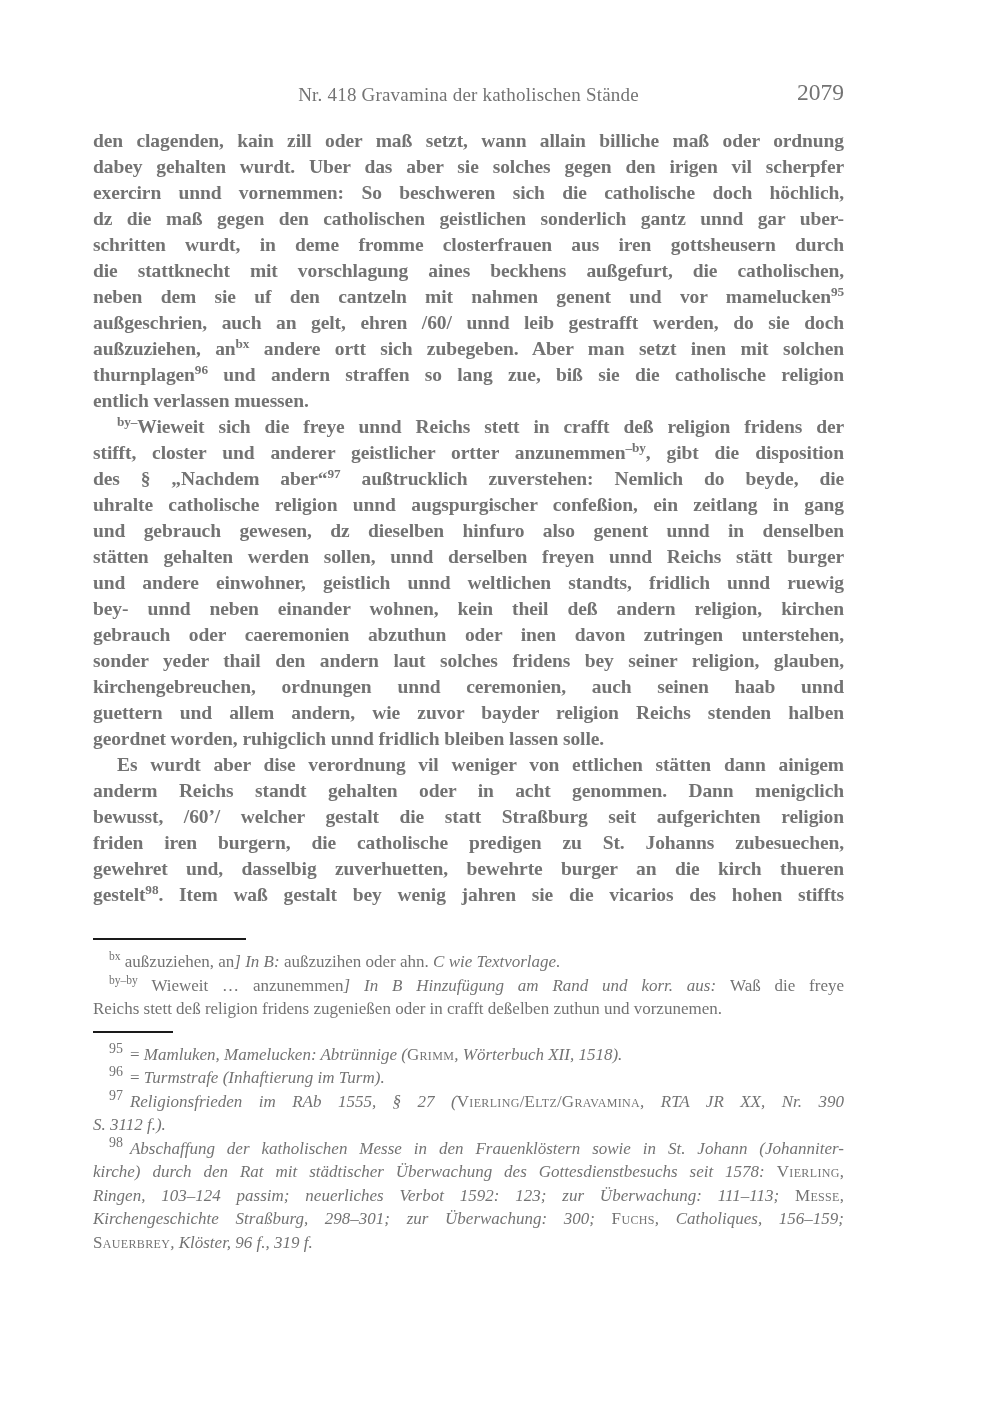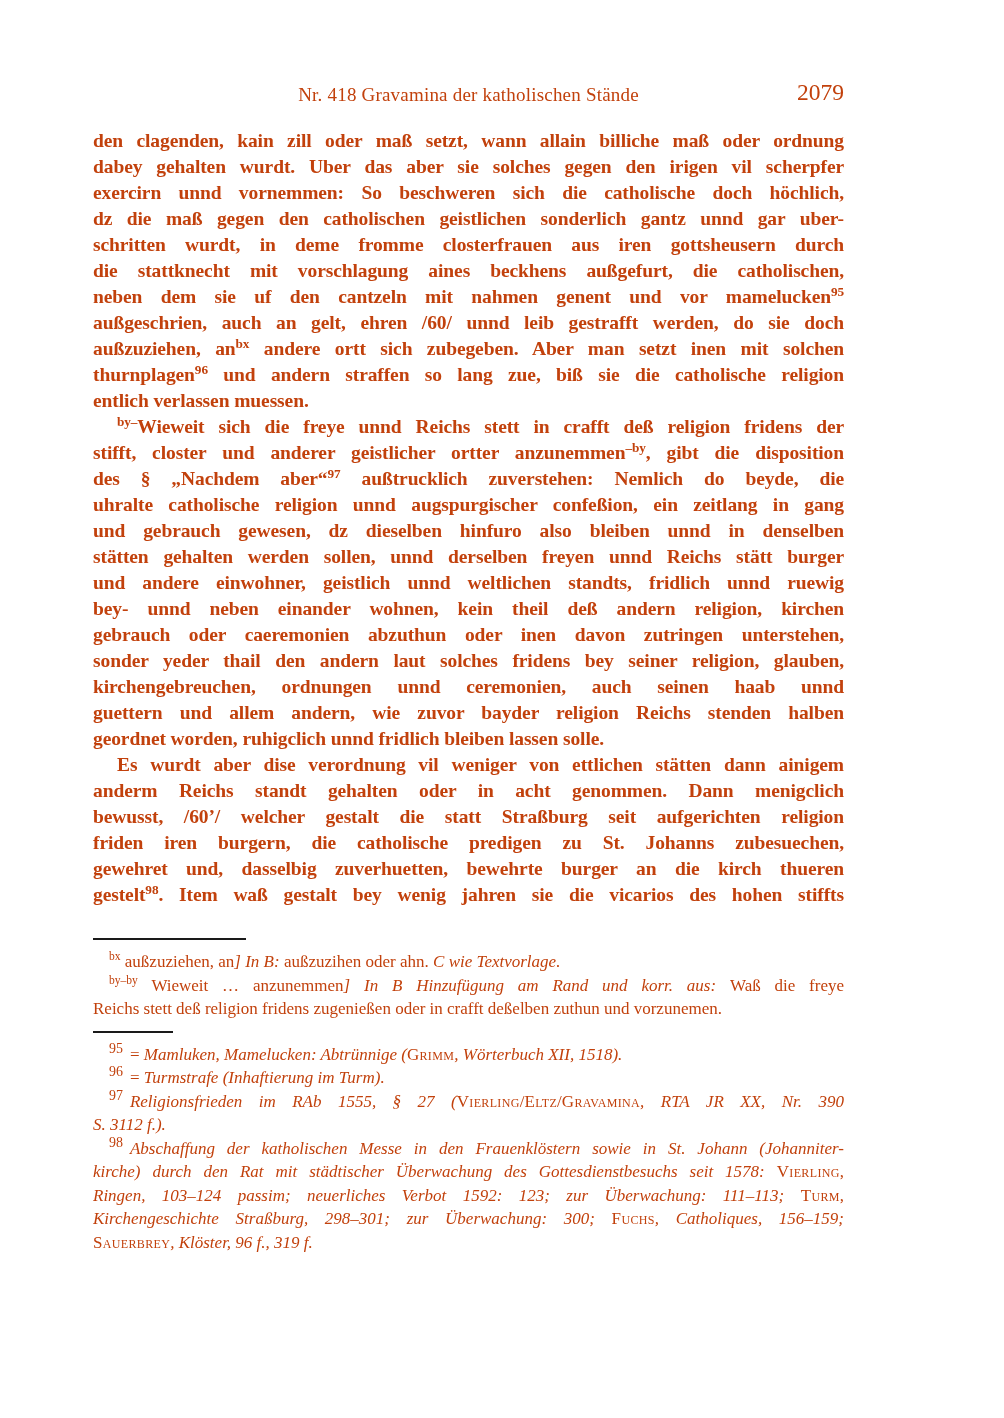--- a/index.html
+++ b/index.html
@@ -2,21 +2,21 @@
 <html lang="de"><head>
 <meta charset="utf-8">
 <style>
   * { margin: 0; padding: 0; box-sizing: border-box; }
   html, body { background: #ffffff; }
   .page {
     position: relative;
     width: 1004px;
     height: 1418px;
     background: #ffffff;
-    color: #c2410c;
+    color: #737373;
     font-family: "Liberation Serif", "DejaVu Serif", serif;
     overflow: hidden;
   }
   .content {
     position: absolute;
     left: 93px;
     top: 84px;
     width: 751px;
   }
   
@@ -101,21 +101,21 @@
           <div class="line j"><span class="s-r">außgeschrien, auch an gelt, ehren /60/ unnd leib gestrafft werden, do sie doch</span></div>
           <div class="line j"><span class="s-r">außzuziehen, an</span><span class="s-sup">bx</span><span class="s-r"> andere ortt sich zubegeben. Aber man setzt inen mit solchen</span></div>
           <div class="line j"><span class="s-r">thurnplagen</span><span class="s-sup">96</span><span class="s-r"> und andern straffen so lang zue, biß sie die catholische religion</span></div>
           <div class="line"><span class="s-r">entlich verlassen muessen.</span></div>
         </div>
         <div class="para">
           <div class="line j ind"><span class="s-sup">by–</span><span class="s-r">Wieweit sich die freye unnd Reichs stett in crafft deß religion fridens der</span></div>
           <div class="line j"><span class="s-r">stifft, closter und anderer geistlicher ortter anzunemmen</span><span class="s-sup">–by</span><span class="s-r">, gibt die disposition</span></div>
           <div class="line j"><span class="s-r">des § „Nachdem aber“</span><span class="s-sup">97</span><span class="s-r"> außtrucklich zuverstehen: Nemlich do beyde, die</span></div>
           <div class="line j"><span class="s-r">uhralte catholische religion unnd augspurgischer confeßion, ein zeitlang in gang</span></div>
-          <div class="line j"><span class="s-r">und gebrauch gewesen, dz dieselben hinfuro also bleiben unnd in denselben</span></div>
+          <div class="line j"><span class="s-r">und gebrauch gewesen, dz dieselben hinfuro also genent unnd in denselben</span></div>
           <div class="line j"><span class="s-r">stätten gehalten werden sollen, unnd derselben freyen unnd Reichs stätt burger</span></div>
           <div class="line j"><span class="s-r">und andere einwohner, geistlich unnd weltlichen standts, fridlich unnd ruewig</span></div>
           <div class="line j"><span class="s-r">bey- unnd neben einander wohnen, kein theil deß andern religion, kirchen</span></div>
           <div class="line j"><span class="s-r">gebrauch oder caeremonien abzuthun oder inen davon zutringen unterstehen,</span></div>
           <div class="line j"><span class="s-r">sonder yeder thail den andern laut solches fridens bey seiner religion, glauben,</span></div>
           <div class="line j"><span class="s-r">kirchengebreuchen, ordnungen unnd ceremonien, auch seinen haab unnd</span></div>
           <div class="line j"><span class="s-r">guettern und allem andern, wie zuvor bayder religion Reichs stenden halben</span></div>
           <div class="line"><span class="s-r">geordnet worden, ruhigclich unnd fridlich bleiben lassen solle.</span></div>
         </div>
         <div class="para">
@@ -149,20 +149,20 @@
         <div class="para">
           <div class="line ind"><span class="s-num">96</span><span class="s-r">= </span><span class="s-i">Turmstrafe (Inhaftierung im Turm).</span></div>
         </div>
         <div class="para">
           <div class="line j ind"><span class="s-num">97</span><span class="s-i">Religionsfrieden im RAb 1555, § 27 (</span><span class="s-sc">Vierling</span><span class="s-r">/</span><span class="s-sc">Eltz</span><span class="s-r">/</span><span class="s-sc">Gravamina</span><span class="s-i">, RTA JR XX, Nr. 390</span></div>
           <div class="line"><span class="s-i">S. 3112 f.).</span></div>
         </div>
         <div class="para">
           <div class="line j ind"><span class="s-num">98</span><span class="s-i">Abschaffung der katholischen Messe in den Frauenklöstern sowie in St. Johann (Johanniter-</span></div>
           <div class="line j"><span class="s-i">kirche) durch den Rat mit städtischer Überwachung des Gottesdienstbesuchs seit 1578: </span><span class="s-sc">Vierling</span><span class="s-r">,</span></div>
-          <div class="line j"><span class="s-i">Ringen, 103–124 passim; neuerliches Verbot 1592: 123; zur Überwachung: 111–113; </span><span class="s-sc">Turm</span><span class="s-r">,</span></div>
+          <div class="line j"><span class="s-i">Ringen, 103–124 passim; neuerliches Verbot 1592: 123; zur Überwachung: 111–113; </span><span class="s-sc">Messe</span><span class="s-r">,</span></div>
           <div class="line j"><span class="s-i">Kirchengeschichte Straßburg, 298–301; zur Überwachung: 300; </span><span class="s-sc">Fuchs</span><span class="s-i">, Catholiques, 156–159;</span></div>
           <div class="line"><span class="s-sc">Sauerbrey</span><span class="s-i">, Klöster, 96 f., 319 f.</span></div>
         </div>
       </div>
 
   </div>
 </div>
 
 </body></html>

